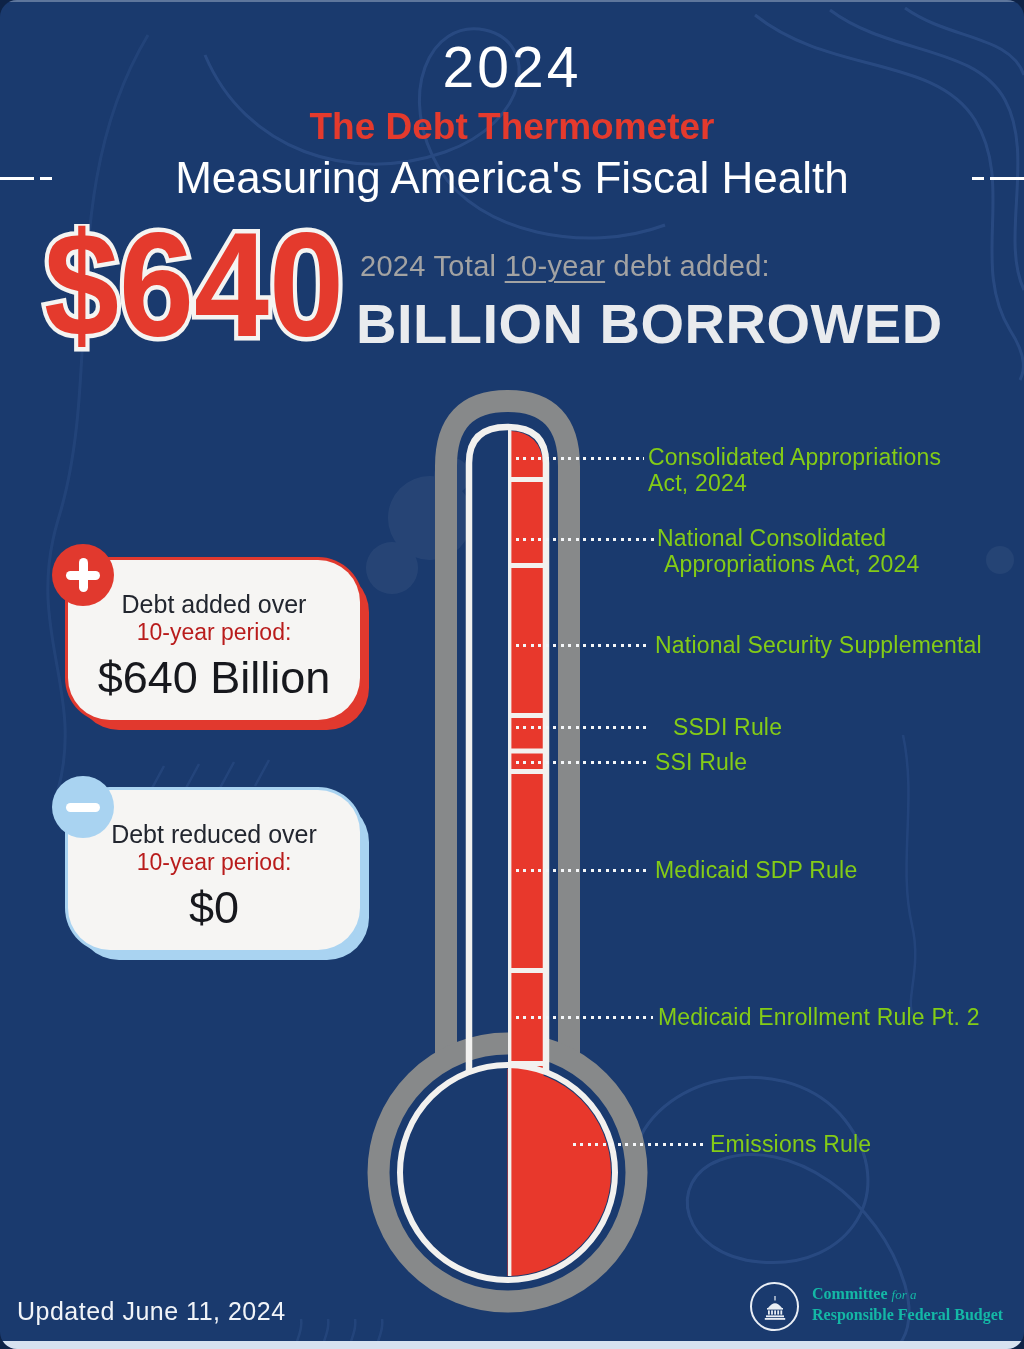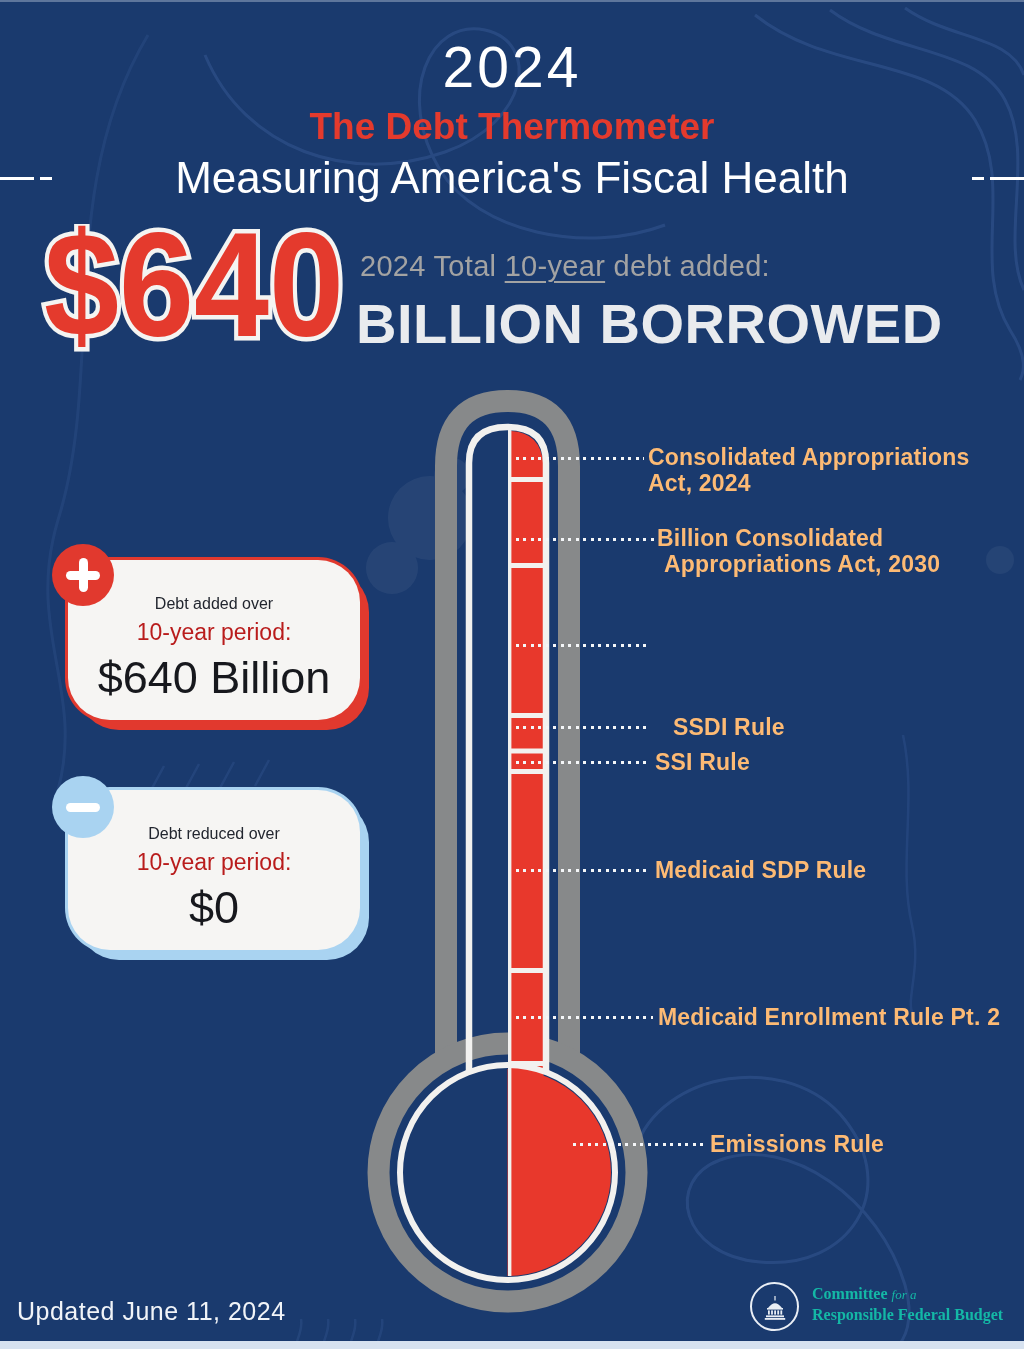--- a/index.html
+++ b/index.html
@@ -1,45 +1,45 @@
 <!DOCTYPE html>
 <html><head>
 <meta charset="utf-8">
 <style>
   html,body{margin:0;padding:0;background:#0e2347;}
   .page{position:relative;width:1024px;height:1349px;background:#1a3a6e;overflow:hidden;
-        font-family:"Liberation Sans","DejaVu Sans",sans-serif;}
+        font-family:"Liberation Sans","DejaVu Sans",sans-serif;border-radius:17px;}
   .abs{position:absolute;}
   svg{display:block;}
   
   .year{left:0;right:0;top:34px;text-align:center;color:#ffffff;font-size:57px;font-weight:300;letter-spacing:3px;}
   .title{left:0;right:0;top:106px;text-align:center;color:#e43a2d;font-size:37px;font-weight:600;}
   .subtitle{left:0;right:0;top:153px;text-align:center;color:#ffffff;font-size:44px;font-weight:300;}
   .rule{top:177px;height:3px;background:#ffffff;}
   
   .lead{left:360px;top:250px;color:#a3a3a3;font-size:29px;font-weight:400;letter-spacing:.3px;}
   .lead .u{text-decoration:underline;text-underline-offset:5px;text-decoration-thickness:2px;}
   .big{left:356px;top:291px;color:#e9ebee;font-size:56px;font-weight:800;letter-spacing:.5px;text-align:center;}
   
   .card{position:absolute;width:292px;height:160px;background:#f6f5f3;border-radius:42px;text-align:center;}
   .card.added{left:68px;top:560px;box-shadow:0 0 0 3px #e1392e,9px 10px 0 0 #e1392e;}
   .card.reduced{left:68px;top:790px;box-shadow:0 0 0 3px #a9d3f1,9px 10px 0 0 #a9d3f1;}
-  .card .l1{margin-top:30px;font-size:16px;color:#22262f;font-weight:500;line-height:28px;}
+  .card .l1{margin-top:30px;font-size:25px;color:#22262f;font-weight:500;line-height:28px;}
   .card .l2{font-size:23px;color:#b91c1c;font-weight:500;line-height:28px;}
   .card .val{margin-top:6px;font-size:45px;color:#17181d;font-weight:500;}
   .badge{position:absolute;width:62px;height:62px;border-radius:50%;left:-16px;top:-16px;
          display:flex;align-items:center;justify-content:center;}
   .badge.plus{background:#e1392e;}
   .badge.minus{background:#a9d3f1;top:-14px;}
   .badge .h{width:34px;height:9px;border-radius:5px;background:#ffffff;}
   .badge .v{position:absolute;width:9px;height:34px;border-radius:5px;background:#ffffff;}
   
   .leader{position:absolute;height:3px;
           background-image:repeating-linear-gradient(to right,#f4f6f8 0 3px,transparent 3px 7.5px);}
-  .tlabel{position:absolute;color:#fdba74;font-size:23px;font-weight:700;line-height:26px;letter-spacing:.2px;}
+  .tlabel{position:absolute;color:#84cc16;font-size:23px;font-weight:400;line-height:26px;letter-spacing:.2px;}
   .tlabel span{display:block;}
   
   .updated{left:17px;top:1297px;color:#f1f4f8;font-size:25px;font-weight:400;letter-spacing:.5px;}
   .logo-circle{left:750px;top:1282px;width:45px;height:45px;border:2px solid #e9eef5;border-radius:50%;
                display:flex;align-items:center;justify-content:center;}
   .logo-text{left:812px;top:1284px;color:#14b8a6;font-family:"Liberation Serif","DejaVu Serif",serif;line-height:20px;}
   .logo-text .b{font-weight:700;font-size:16px;}
   .logo-text .i{font-style:italic;font-size:13px;margin-left:4px;}
   .bottom-strip{left:0;bottom:0;width:1024px;height:8px;background:#d7e2f0;}
   .top-line{left:0;top:0;width:1024px;height:2px;background:rgba(223,231,243,.35);}
@@ -144,22 +144,25 @@
   <div class="leader" style="top:761px;left:516px;width:134px;"></div>
   <div class="leader" style="top:869px;left:516px;width:134px;"></div>
   <div class="leader" style="top:1016px;left:516px;width:137px;"></div>
   <div class="leader" style="top:1143px;left:573px;width:130px;"></div>
 
   <div class="tlabel" style="left:648px;top:444px;">
     <span>Consolidated Appropriations</span>
     <span>Act, 2024</span>
   </div>
   <div class="tlabel" style="left:657px;top:525px;">
-    <span>Billion Consolidated</span>
-    <span style="margin-left:7px;">Appropriations Act, 2030</span>
+    <span>National Consolidated</span>
+    <span style="margin-left:7px;">Appropriations Act, 2024</span>
+  </div>
+  <div class="tlabel" style="left:655px;top:632px;">
+    <span>National Security Supplemental</span>
   </div>
   <div class="tlabel" style="left:655px;top:714px;margin-left:18px;">
     <span>SSDI Rule</span>
   </div>
   <div class="tlabel" style="left:655px;top:749px;">
     <span>SSI Rule</span>
   </div>
   <div class="tlabel" style="left:655px;top:857px;">
     <span>Medicaid SDP Rule</span>
   </div>

